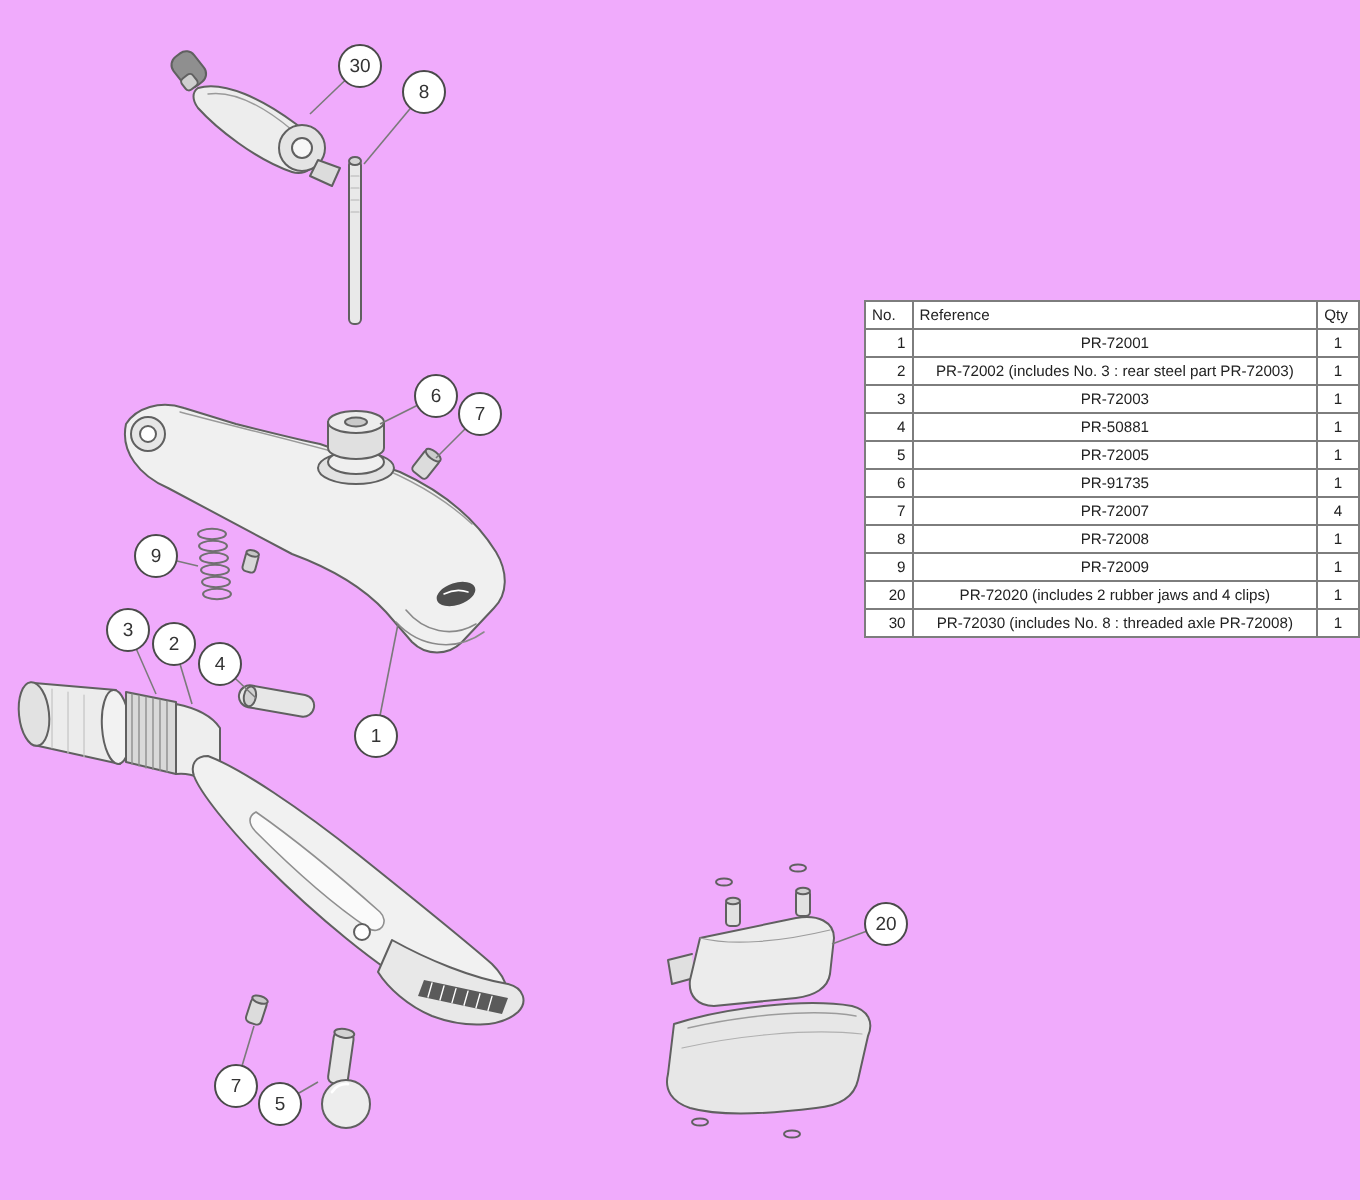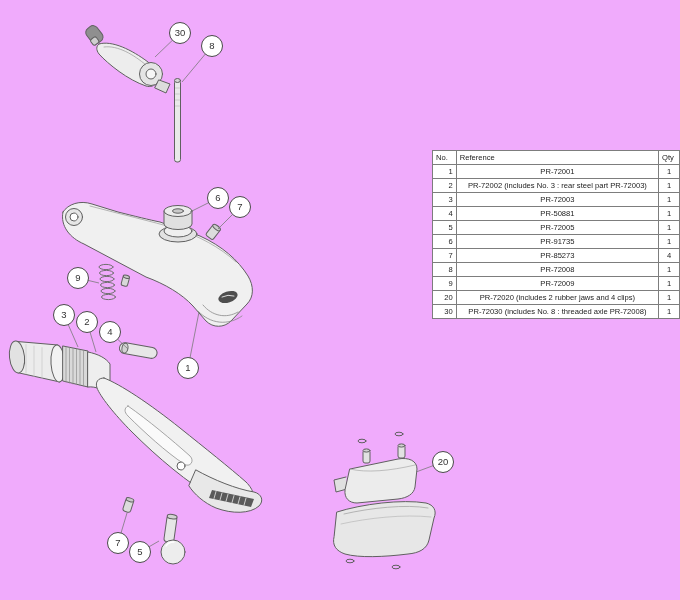--- a/index.html
+++ b/index.html
@@ -217,21 +217,21 @@
             <td class="c-ref">PR-72005</td>
             <td class="c-qty">1</td>
           </tr>
           <tr>
             <td class="c-no">6</td>
             <td class="c-ref">PR-91735</td>
             <td class="c-qty">1</td>
           </tr>
           <tr>
             <td class="c-no">7</td>
-            <td class="c-ref">PR-85273</td>
+            <td class="c-ref">PR-72007</td>
             <td class="c-qty">4</td>
           </tr>
           <tr>
             <td class="c-no">8</td>
             <td class="c-ref">PR-72008</td>
             <td class="c-qty">1</td>
           </tr>
           <tr>
             <td class="c-no">9</td>
             <td class="c-ref">PR-72009</td>

